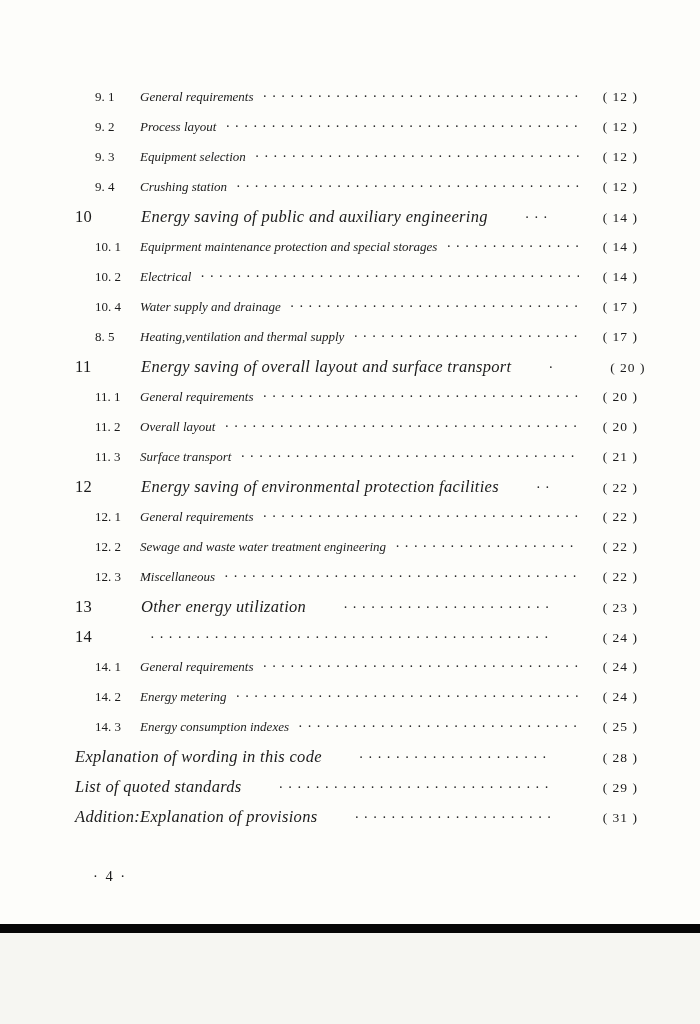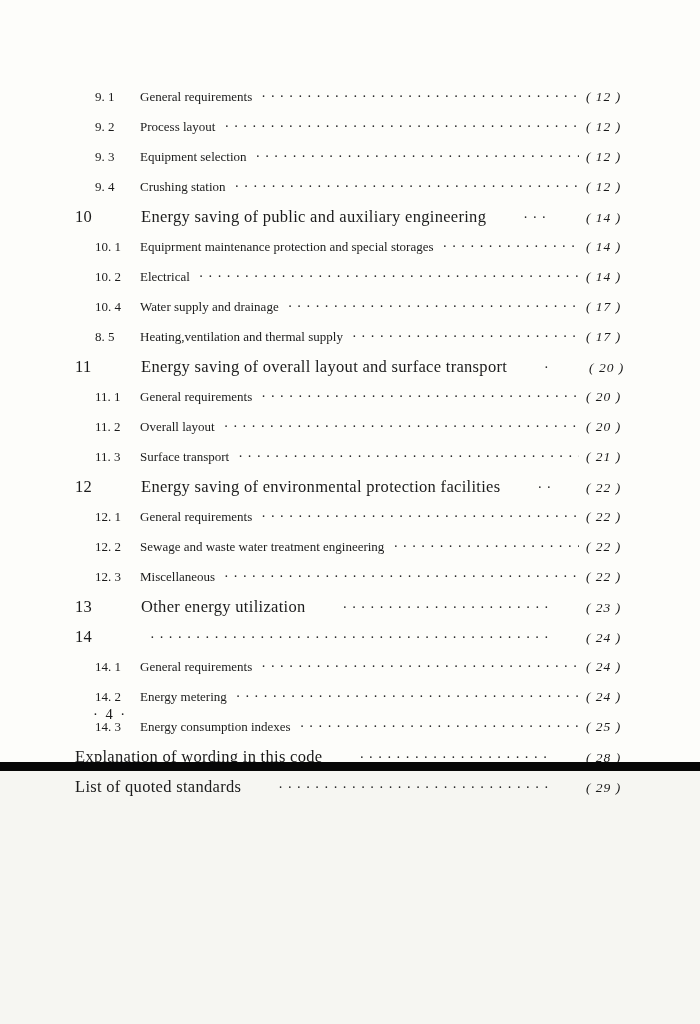--- a/index.html
+++ b/index.html
@@ -5,59 +5,58 @@
   html, body { margin: 0; padding: 0; }
   body {
     width: 700px; height: 1024px;
     background: #f6f6f2;
     font-family: "Liberation Serif", serif;
     color: #1b1b1b;
     overflow: hidden;
   }
   .page {
     position: relative;
-    width: 700px; height: 771px;
+    width: 700px; height: 933px;
     background: #fdfdfa;
   }
   .toc {
     position: absolute;
     top: 82px; left: 75px; right: 62px;
   }
   .row {
     display: flex;
     align-items: baseline;
     height: 30px;
     line-height: 30px;
     white-space: nowrap;
   }
   .row.level1 { font-size: 16.5px; letter-spacing: 0.3px; gap: 28px; }
   .row.level2 { font-size: 13px;  padding-left: 20px; }
   .num { flex: 0 0 auto; display: inline-block; }
   .level1 .num { width: 38px; }
   .level2 .num { width: 45px; }
-  .title { flex: 0 0 auto; }
+  .title { flex: 0 0 auto; font-style: italic; }
   .leader {
     flex: 1 1 auto;
     overflow: hidden;
     margin: 0 7px 0 9px;
     min-width: 10px;
   }
   .leader::after {
     content: "········································································································";
     letter-spacing: 4.5px;
     font-size: 14px;
     color: #242424;
   }
   .pg {
     flex: 0 0 auto;
     width: 52px;
-    text-align: left;
+    text-align: right;
     font-size: 13.5px;
     letter-spacing: 1px;
-    font-style: italic;
   }
   .footer-marker {
     position: absolute;
     left: 93px;
     bottom: 48px;
     font-size: 14.5px;
     letter-spacing: 2px;
     color: #1b1b1b;
   }
   .scan-edge {
@@ -207,19 +206,24 @@
       <div class="row level1">
         <span class="title">Explanation of wording in this code</span>
         <span class="leader"></span>
         <span class="pg">( 28 )</span>
       </div>
       <div class="row level1">
         <span class="title">List of quoted standards</span>
         <span class="leader"></span>
         <span class="pg">( 29 )</span>
       </div>
+      <div class="row level1">
+        <span class="title">Addition:Explanation of provisions</span>
+        <span class="leader"></span>
+        <span class="pg">( 31 )</span>
+      </div>
     </div>
 
   <div class="footer-marker">· 4 ·</div>
 
   <div class="scan-edge"></div>
 
 </div>
 
 </body></html>

